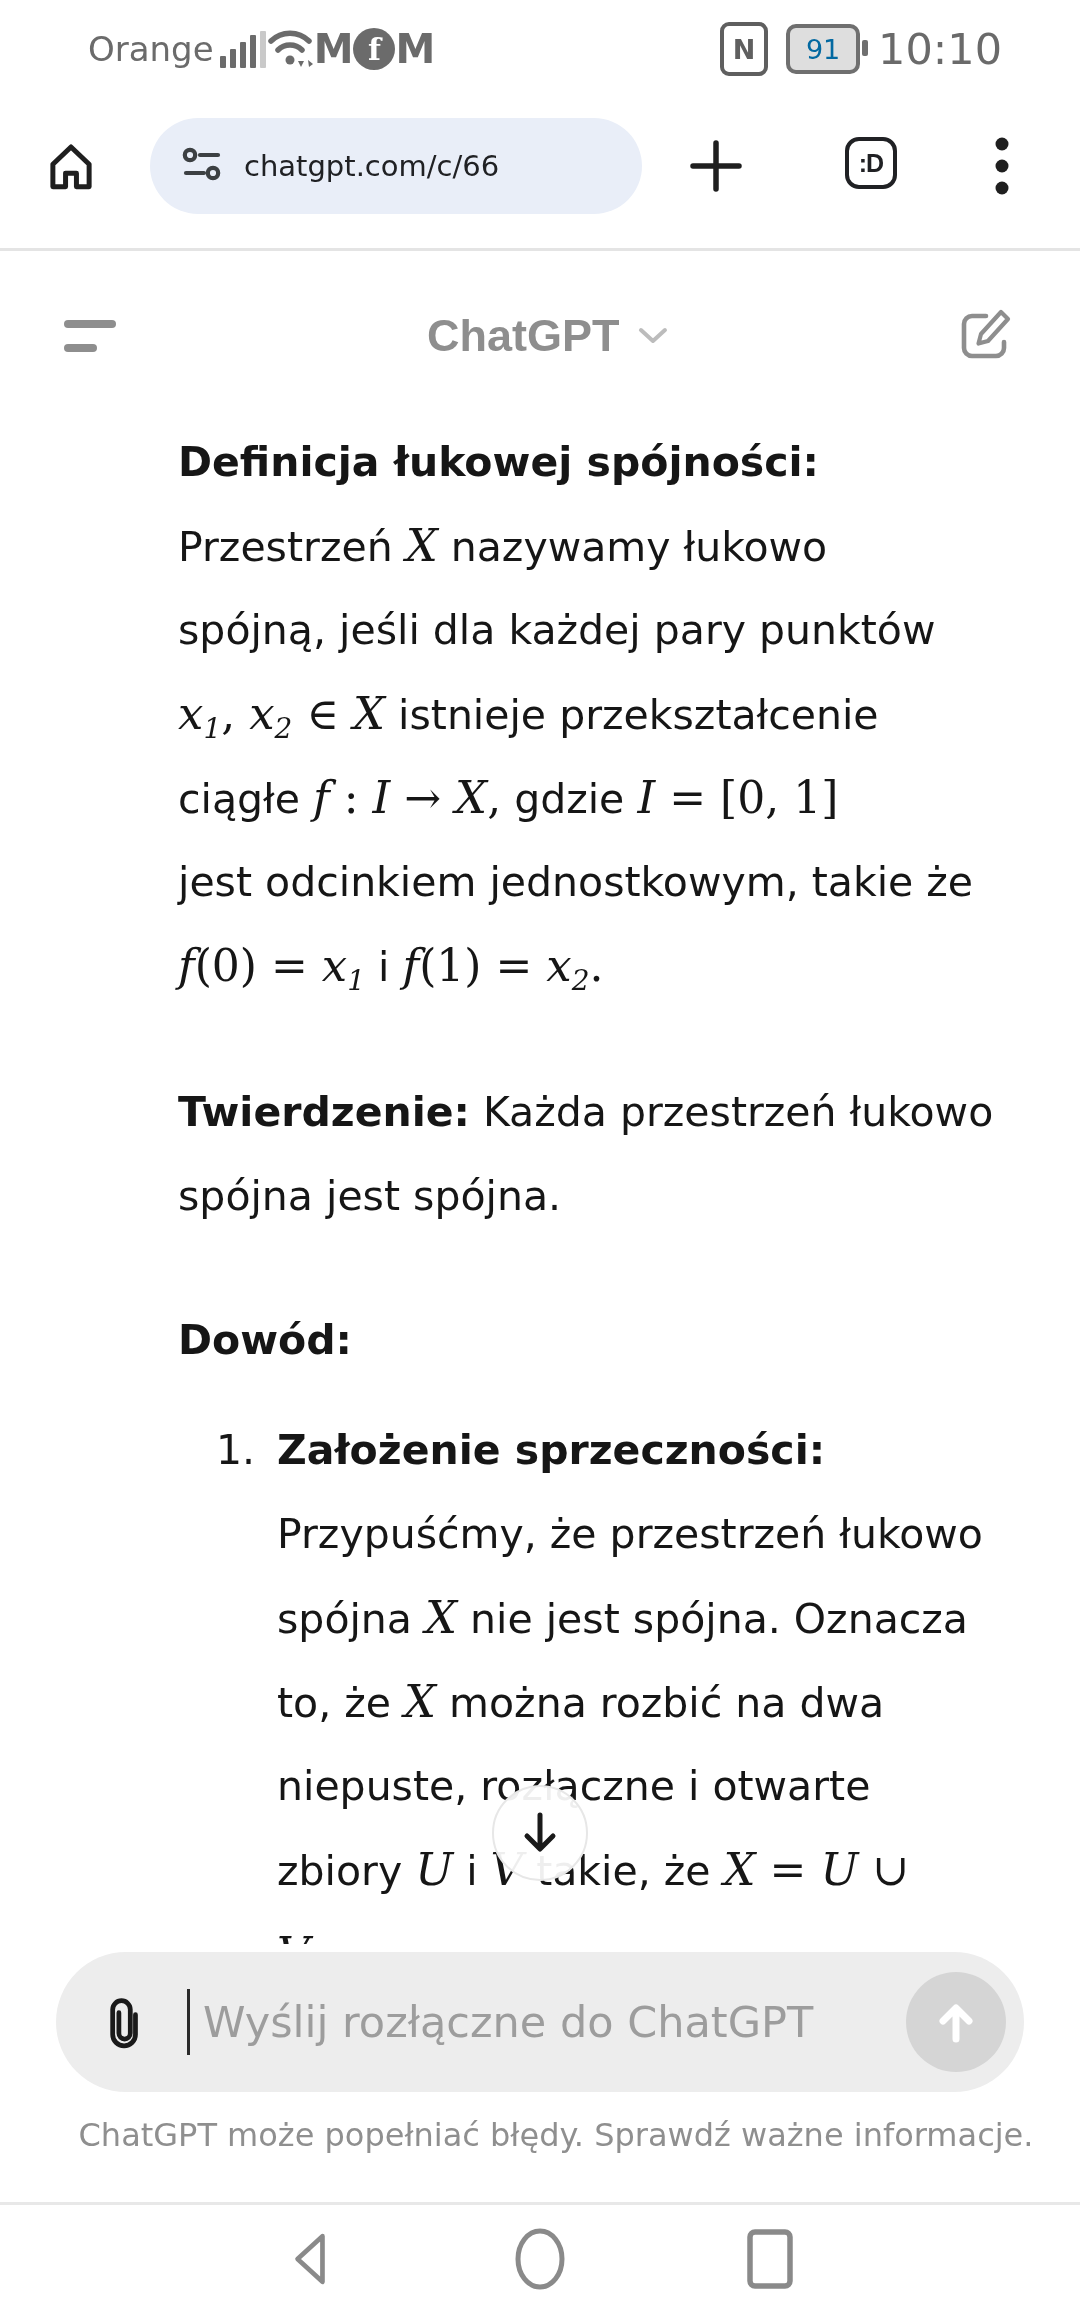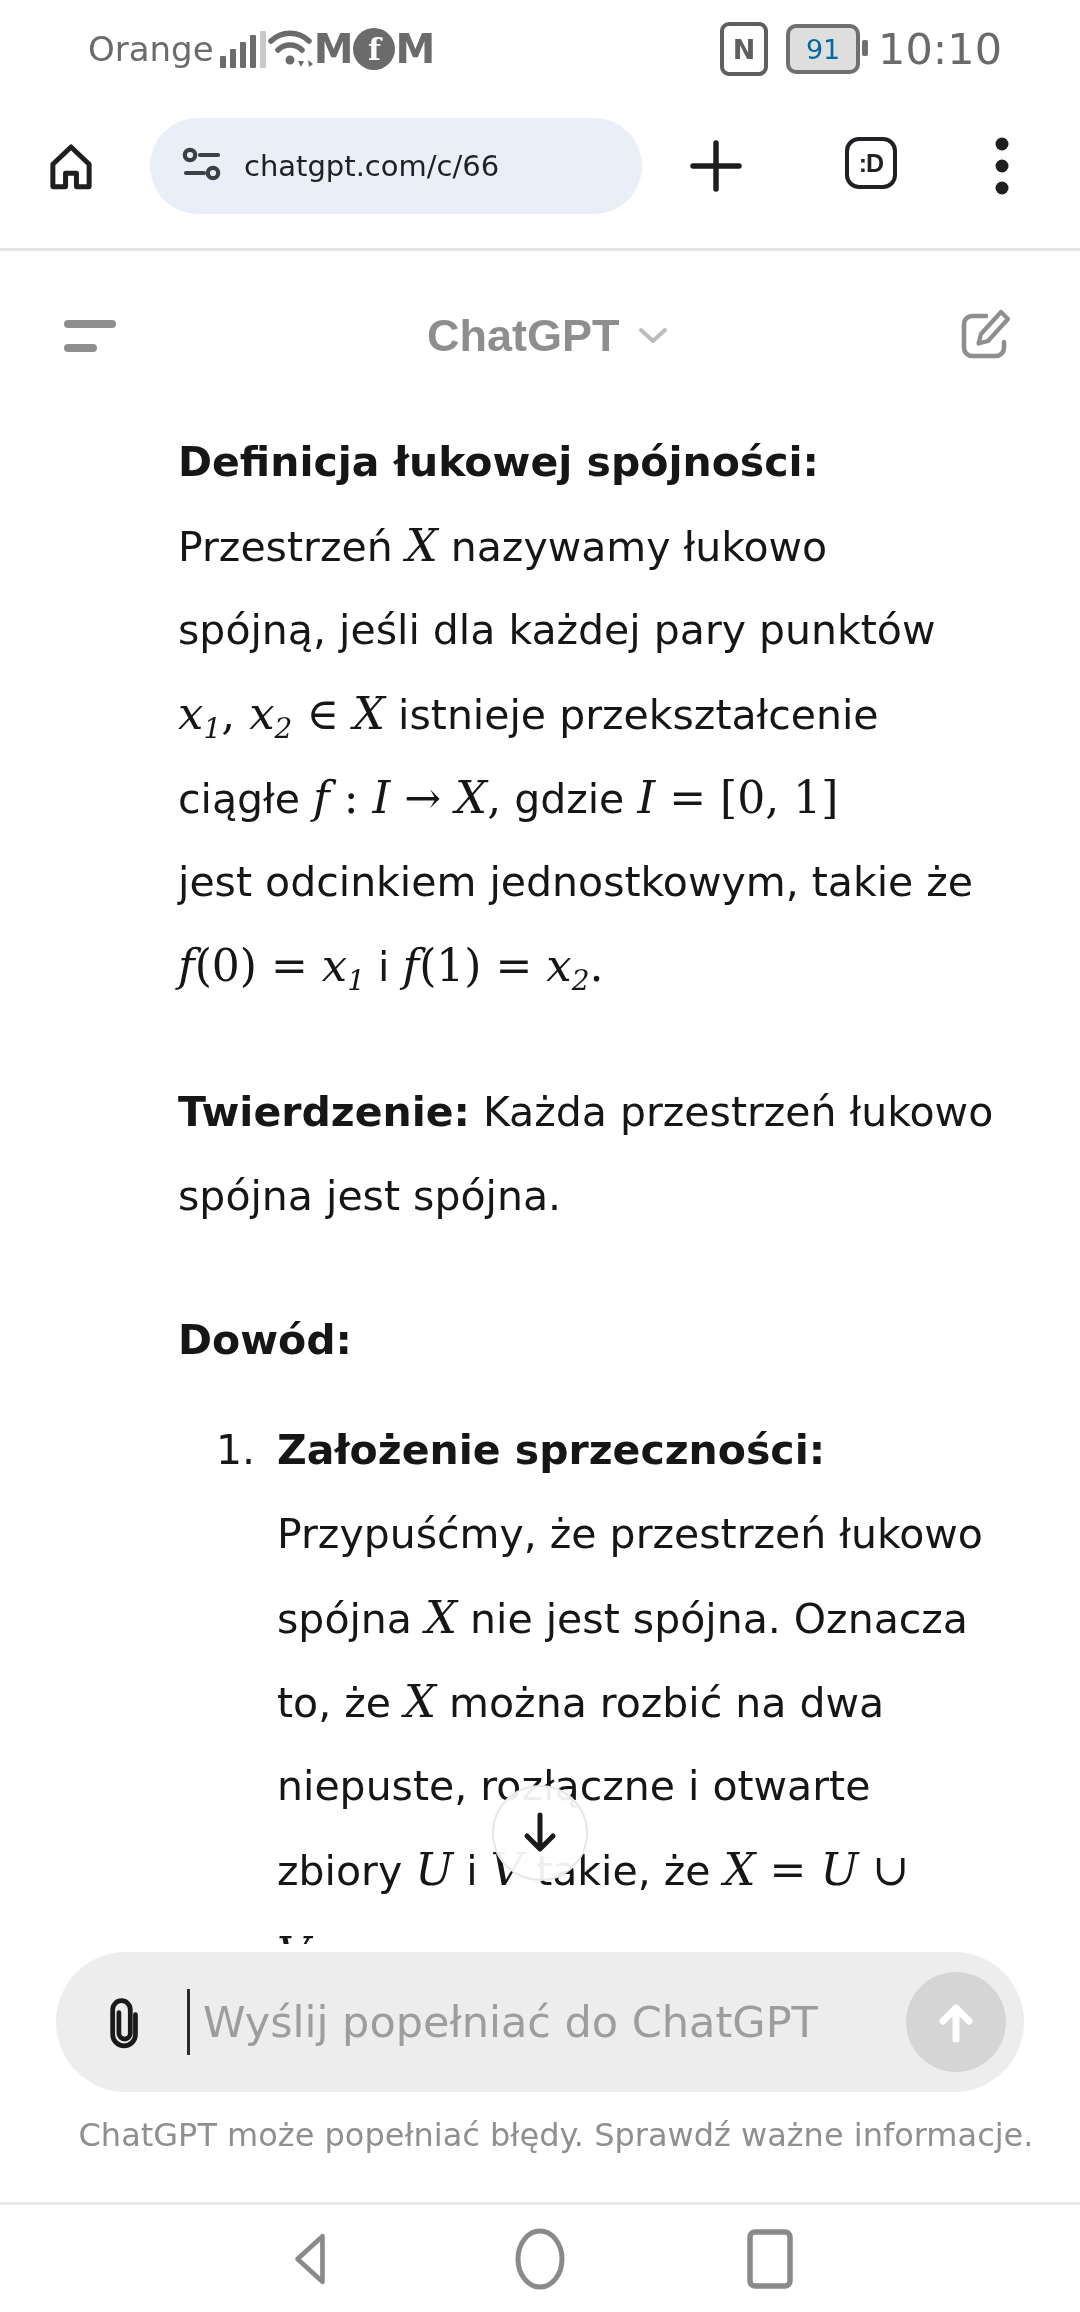--- a/index.html
+++ b/index.html
@@ -205,21 +205,21 @@
   </button>
 
   <div class="bottom-panel">
     <div class="composer">
       <button class="attach-btn">
         <svg width="52" height="58" viewBox="0 0 48 56">
           <path d="M37 20 V39 a11 11 0 0 1 -22 0 V15 a8.5 8.5 0 0 1 17 0 v23 a5.5 5.5 0 0 1 -11 0 V18" fill="none" stroke="#1a1a1a" stroke-width="4.6" stroke-linecap="round"></path>
         </svg>
       </button>
       <span class="caret"></span>
-      <span class="placeholder">Wyślij popełniać do ChatGPT</span>
+      <span class="placeholder">Wyślij rozłączne do ChatGPT</span>
       <button class="send-btn">
         <svg width="44" height="46" viewBox="0 0 44 46">
           <path d="M22 40 V10 M9 22 L22 9 L35 22" fill="none" stroke="#ffffff" stroke-width="7" stroke-linecap="round" stroke-linejoin="round"></path>
         </svg>
       </button>
     </div>
     <p class="footer-note">ChatGPT może popełniać błędy. Sprawdź ważne informacje.</p>
     <div class="nav-divider"></div>
     <nav class="nav-bar">
       <button class="nav-btn">

